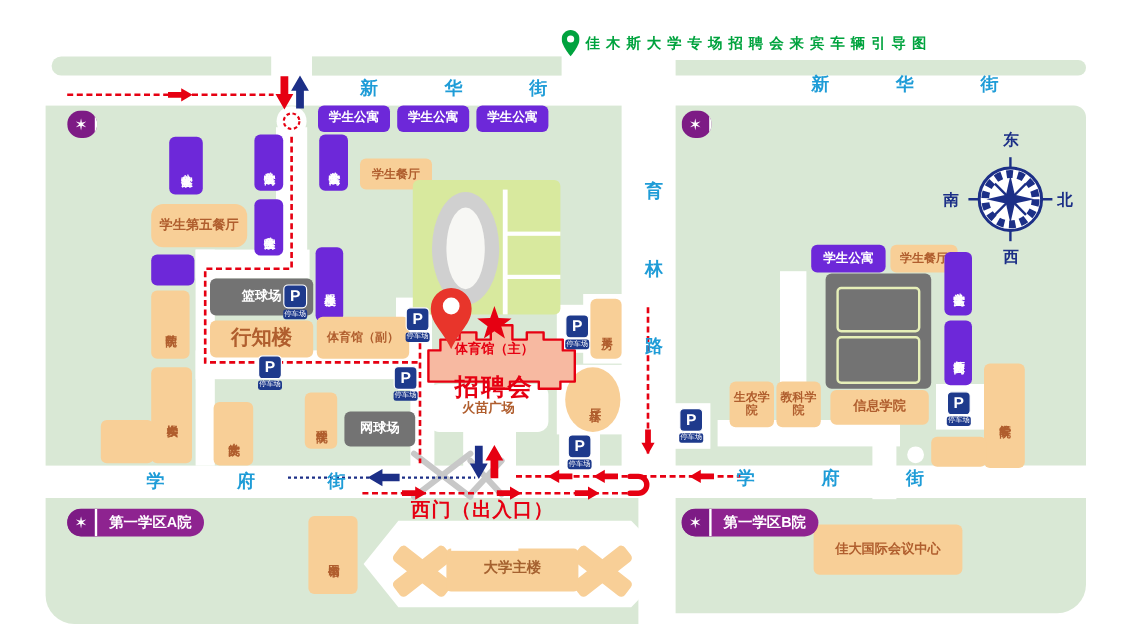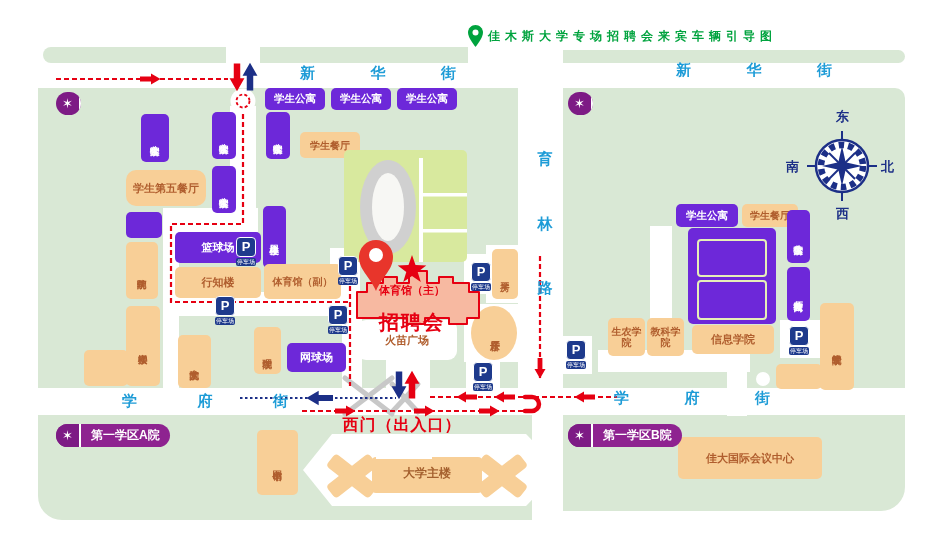--- a/index.html
+++ b/index.html
@@ -7,21 +7,21 @@
          font-family:"Liberation Sans","DejaVu Sans",sans-serif;}
   .panel{position:absolute;background:#d9e8d5;z-index:0;}
   .road{position:absolute;background:#ffffff;z-index:1;}
   #svg-under{position:absolute;left:0;top:0;z-index:2;pointer-events:none;}
   #svg-over{position:absolute;left:0;top:0;z-index:4;pointer-events:none;}
   .bld{position:absolute;display:flex;align-items:center;justify-content:center;
        border-radius:5px;font-weight:bold;font-size:10.5px;text-align:center;line-height:1.1;z-index:3;}
   .bld.vert{writing-mode:vertical-rl;text-orientation:upright;font-size:9.5px;line-height:1;}
   .k-pink{background:#6d28d9;color:#ffffff;}
   .k-orange{background:#f8cf97;color:#b05e2e;}
-  .k-court{background:#6d28d9;color:#ffffff;font-size:11px;}
+  .k-court{background:#737373;color:#ffffff;font-size:11px;}
   .k-field{background:#d8e99e;}
   .k-plaza{background:#ffffff;color:#b05e2e;border-radius:9px;}
   .k-olabel{background:transparent;color:#b05e2e;border-radius:0;}
   .k-slabel{background:transparent;color:#9e9e9e;border-radius:0;letter-spacing:9px;}
   .k-tlabel{background:transparent;color:#a5612f;border-radius:0;font-size:12px;}
   .street{position:absolute;display:flex;justify-content:space-between;color:#1e9cd7;
           font-weight:bold;font-size:15px;z-index:5;}
   .street.v{flex-direction:column;align-items:center;}
   .gate{position:absolute;color:#e60012;font-weight:bold;font-size:16px;width:150px;
         text-align:center;z-index:5;letter-spacing:1px;}
@@ -118,21 +118,21 @@
       <div class="bld k-pink vert" style="left: 212px; top: 166px; width: 24px; height: 47px;">学生公寓</div>
       <div class="bld k-pink vert" style="left: 266px; top: 112px; width: 24px; height: 47px;">学生公寓</div>
       <div class="bld k-orange" style="left: 300px; top: 132px; width: 60px; height: 26px; font-size: 10px;">学生餐厅</div>
       <div class="bld k-orange" style="left: 126px; top: 170px; width: 80px; height: 36px; font-size: 11px; border-radius: 10px;">学生第五餐厅</div>
       <div class="bld k-pink" style="left: 126px; top: 212px; width: 36px; height: 26px;"></div>
       <div class="bld k-orange vert" style="left: 126px; top: 242px; width: 32px; height: 57px;">药学院</div>
       <div class="bld k-orange vert" style="left: 126px; top: 306px; width: 34px; height: 80px;">崇实楼</div>
       <div class="bld k-orange" style="left: 84px; top: 350px; width: 44px; height: 36px;"></div>
       <div class="bld k-pink vert" style="left: 263px; top: 206px; width: 23px; height: 62px;">生服楼</div>
       <div class="bld k-court" style="left: 175px; top: 232px; width: 86px; height: 31px;">篮球场</div>
-      <div class="bld k-orange" style="left: 175px; top: 267px; width: 86px; height: 31px; font-size: 11px;">行知楼</div>
+      <div class="bld k-orange" style="left: 175px; top: 267px; width: 86px; height: 31px; font-size: 17px;">行知楼</div>
       <div class="bld k-orange" style="left: 264px; top: 264px; width: 77px; height: 35px; font-size: 10px;">体育馆（副）</div>
       <div class="bld k-orange vert" style="left: 178px; top: 335px; width: 33px; height: 53px;">人文学院</div>
       <div class="bld k-orange vert" style="left: 254px; top: 327px; width: 27px; height: 47px;">理学院</div>
       <div class="bld k-court" style="left: 287px; top: 343px; width: 59px; height: 29px;">网球场</div>
       <div class="bld k-orange vert" style="left: 257px; top: 430px; width: 41px; height: 65px;">图书馆</div>
       <div class="bld k-field" style="left: 344px; top: 150px; width: 123px; height: 112px;"></div>
       <div class="bld k-slabel vert" style="left: 377px; top: 172px; width: 21px; height: 76px; font-size: 11px;">体育场</div>
       <div class="bld k-orange vert" style="left: 492px; top: 249px; width: 26px; height: 50px;">琴房</div>
       <div class="bld k-olabel vert" style="left: 484px; top: 309px; width: 21px; height: 48px; font-size: 10px;">音乐厅</div>
       <div class="bld k-plaza" style="left: 357px; top: 320px; width: 100px; height: 40px; font-size: 11px;">火苗广场</div>
@@ -140,21 +140,21 @@
       <div class="bld k-pink" style="left: 676px; top: 204px; width: 62px; height: 23px;">学生公寓</div>
       <div class="bld k-orange" style="left: 742px; top: 204px; width: 56px; height: 23px; font-size: 10px;">学生餐厅</div>
       <div class="bld k-pink vert" style="left: 787px; top: 210px; width: 23px; height: 53px;">学生公寓</div>
       <div class="bld k-pink vert" style="left: 787px; top: 267px; width: 23px; height: 54px;">教师公寓</div>
       <div class="bld k-court" style="left: 688px; top: 228px; width: 88px; height: 96px;"></div>
       <div class="bld k-orange" style="left: 608px; top: 318px; width: 37px; height: 38px; font-size: 10px;">生农学院</div>
       <div class="bld k-orange" style="left: 647px; top: 318px; width: 37px; height: 38px; font-size: 10px;">教科学院</div>
       <div class="bld k-orange" style="left: 692px; top: 325px; width: 82px; height: 29px; font-size: 11px;">信息学院</div>
       <div class="bld k-orange vert" style="left: 820px; top: 303px; width: 34px; height: 87px;">经管学院</div>
       <div class="bld k-orange" style="left: 776px; top: 364px; width: 46px; height: 25px;"></div>
-      <div class="bld k-orange" style="left: 678px; top: 437px; width: 144px; height: 42px; font-size: 11px;">佳大国际会议中心</div>
+      <div class="bld k-orange" style="left: 678px; top: 437px; width: 124px; height: 42px; font-size: 11px;">佳大国际会议中心</div>
       <div class="badge" style="left: 56px; top: 92px;">
         <span class="bstar">✶</span>
       </div>
       <div class="badge" style="left: 568px; top: 92px;">
         <span class="bstar">✶</span>
       </div>
       <div class="badge" style="left: 56px; top: 424px;">
         <span class="bstar">✶</span>
         <span class="btext">第一学区A院</span>
       </div>

